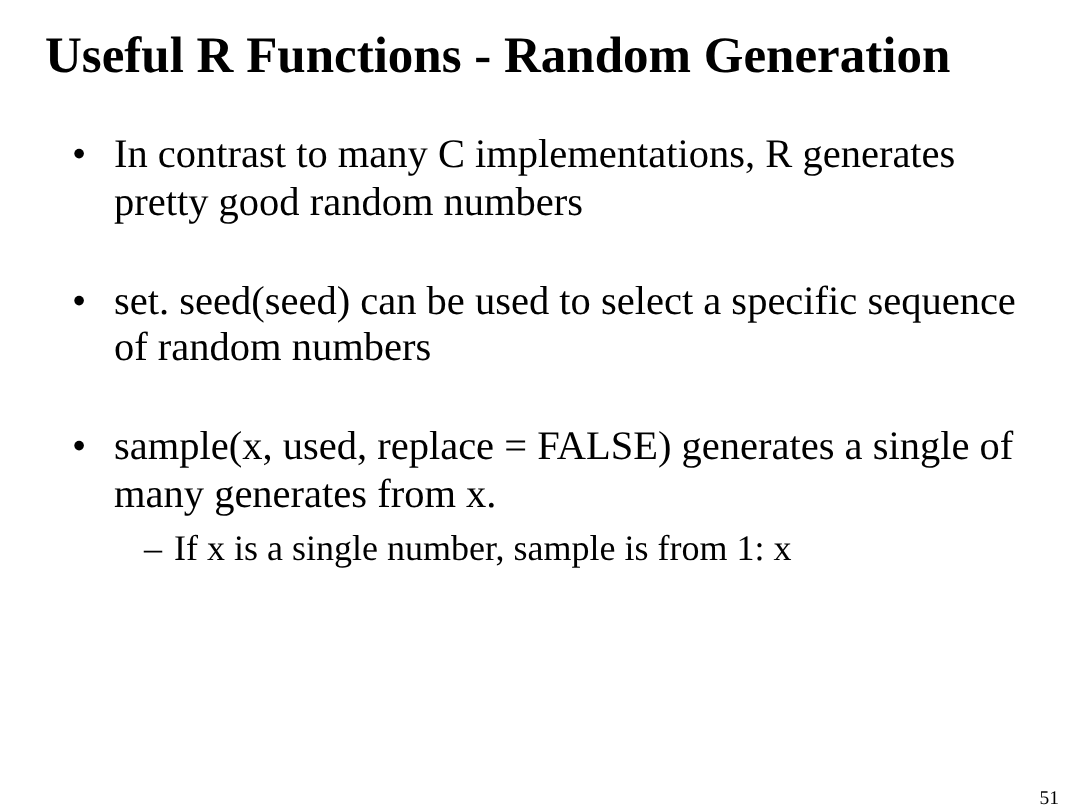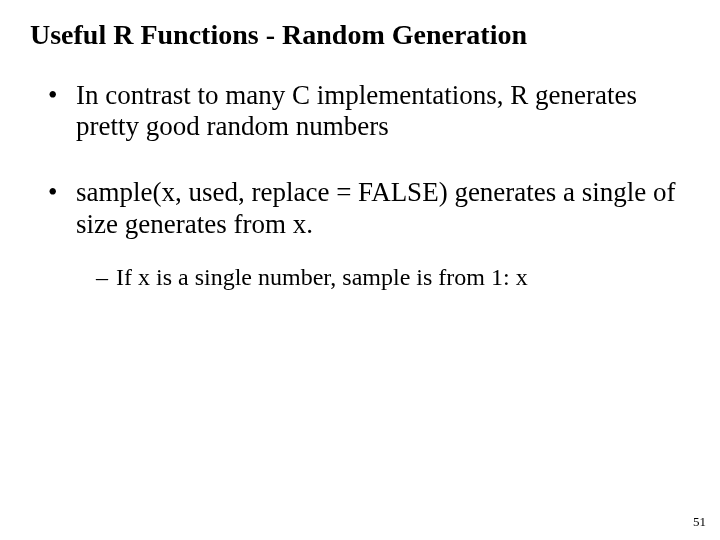--- a/index.html
+++ b/index.html
@@ -6,21 +6,21 @@
   body {
     width: 720px;
     height: 540px;
     background: #ffffff;
     font-family: "Times New Roman", Times, serif;
     color: #000;
     position: relative;
     overflow: hidden;
   }
   .title {
-    font-size: 28px;
+    font-size: 34px;
     font-weight: bold;
     padding: 18px 30px 0 30px;
     line-height: 1.2;
   }
   .content {
     padding: 28px 38px 0 48px;
   }
   ul.top {
     list-style: none;
     font-size: 27px;
@@ -35,53 +35,56 @@
   ul.top > li::before {
     content: "•";
     position: absolute;
     left: 0;
     top: 0;
     font-size: 27px;
   }
   ul.sub {
     list-style: none;
     font-size: 24px;
-    margin-top: 22px;
+    margin-top: 6px;
     padding-left: 20px;
   }
   ul.sub > li {
     position: relative;
     padding-left: 20px;
   }
   ul.sub > li::before {
     content: "–";
     position: absolute;
     left: 0;
     top: 0;
   }
   .pagenum {
     position: absolute;
     right: 14px;
-    bottom: 10px;
+    bottom: 0;
     font-size: 13px;
     font-family: "Times New Roman", Times, serif;
   }
 </style>
 </head>
 <body>
 
 <div class="title">Useful R Functions - Random Generation</div>
 
 <div class="content">
   <ul class="top">
     <li>
       <span>In contrast to many </span><span>C</span><span> implementations, </span><span>R</span><span> generates pretty good random numbers</span>
     </li>
     <li>
-      <span> </span><span>sample(x, used, replace = FALSE)</span><span> generates a single of </span><span>size</span><span> generates from </span><span>x</span><span>.</span>
+      <span> </span><span>set. seed(seed)</span><span> can be used to select a specific sequence of random numbers</span>
+    </li>
+    <li>
+      <span> </span><span>sample(x, used, replace = FALSE)</span><span> generates a single of </span><span>many</span><span> generates from </span><span>x</span><span>.</span>
       <ul class="sub">
         <li>
           <span>If </span><span>x</span><span> is a single number, sample is from </span><span>1: x</span>
         </li>
       </ul>
     </li>
   </ul>
 </div>
 
 <div class="pagenum">51</div>

